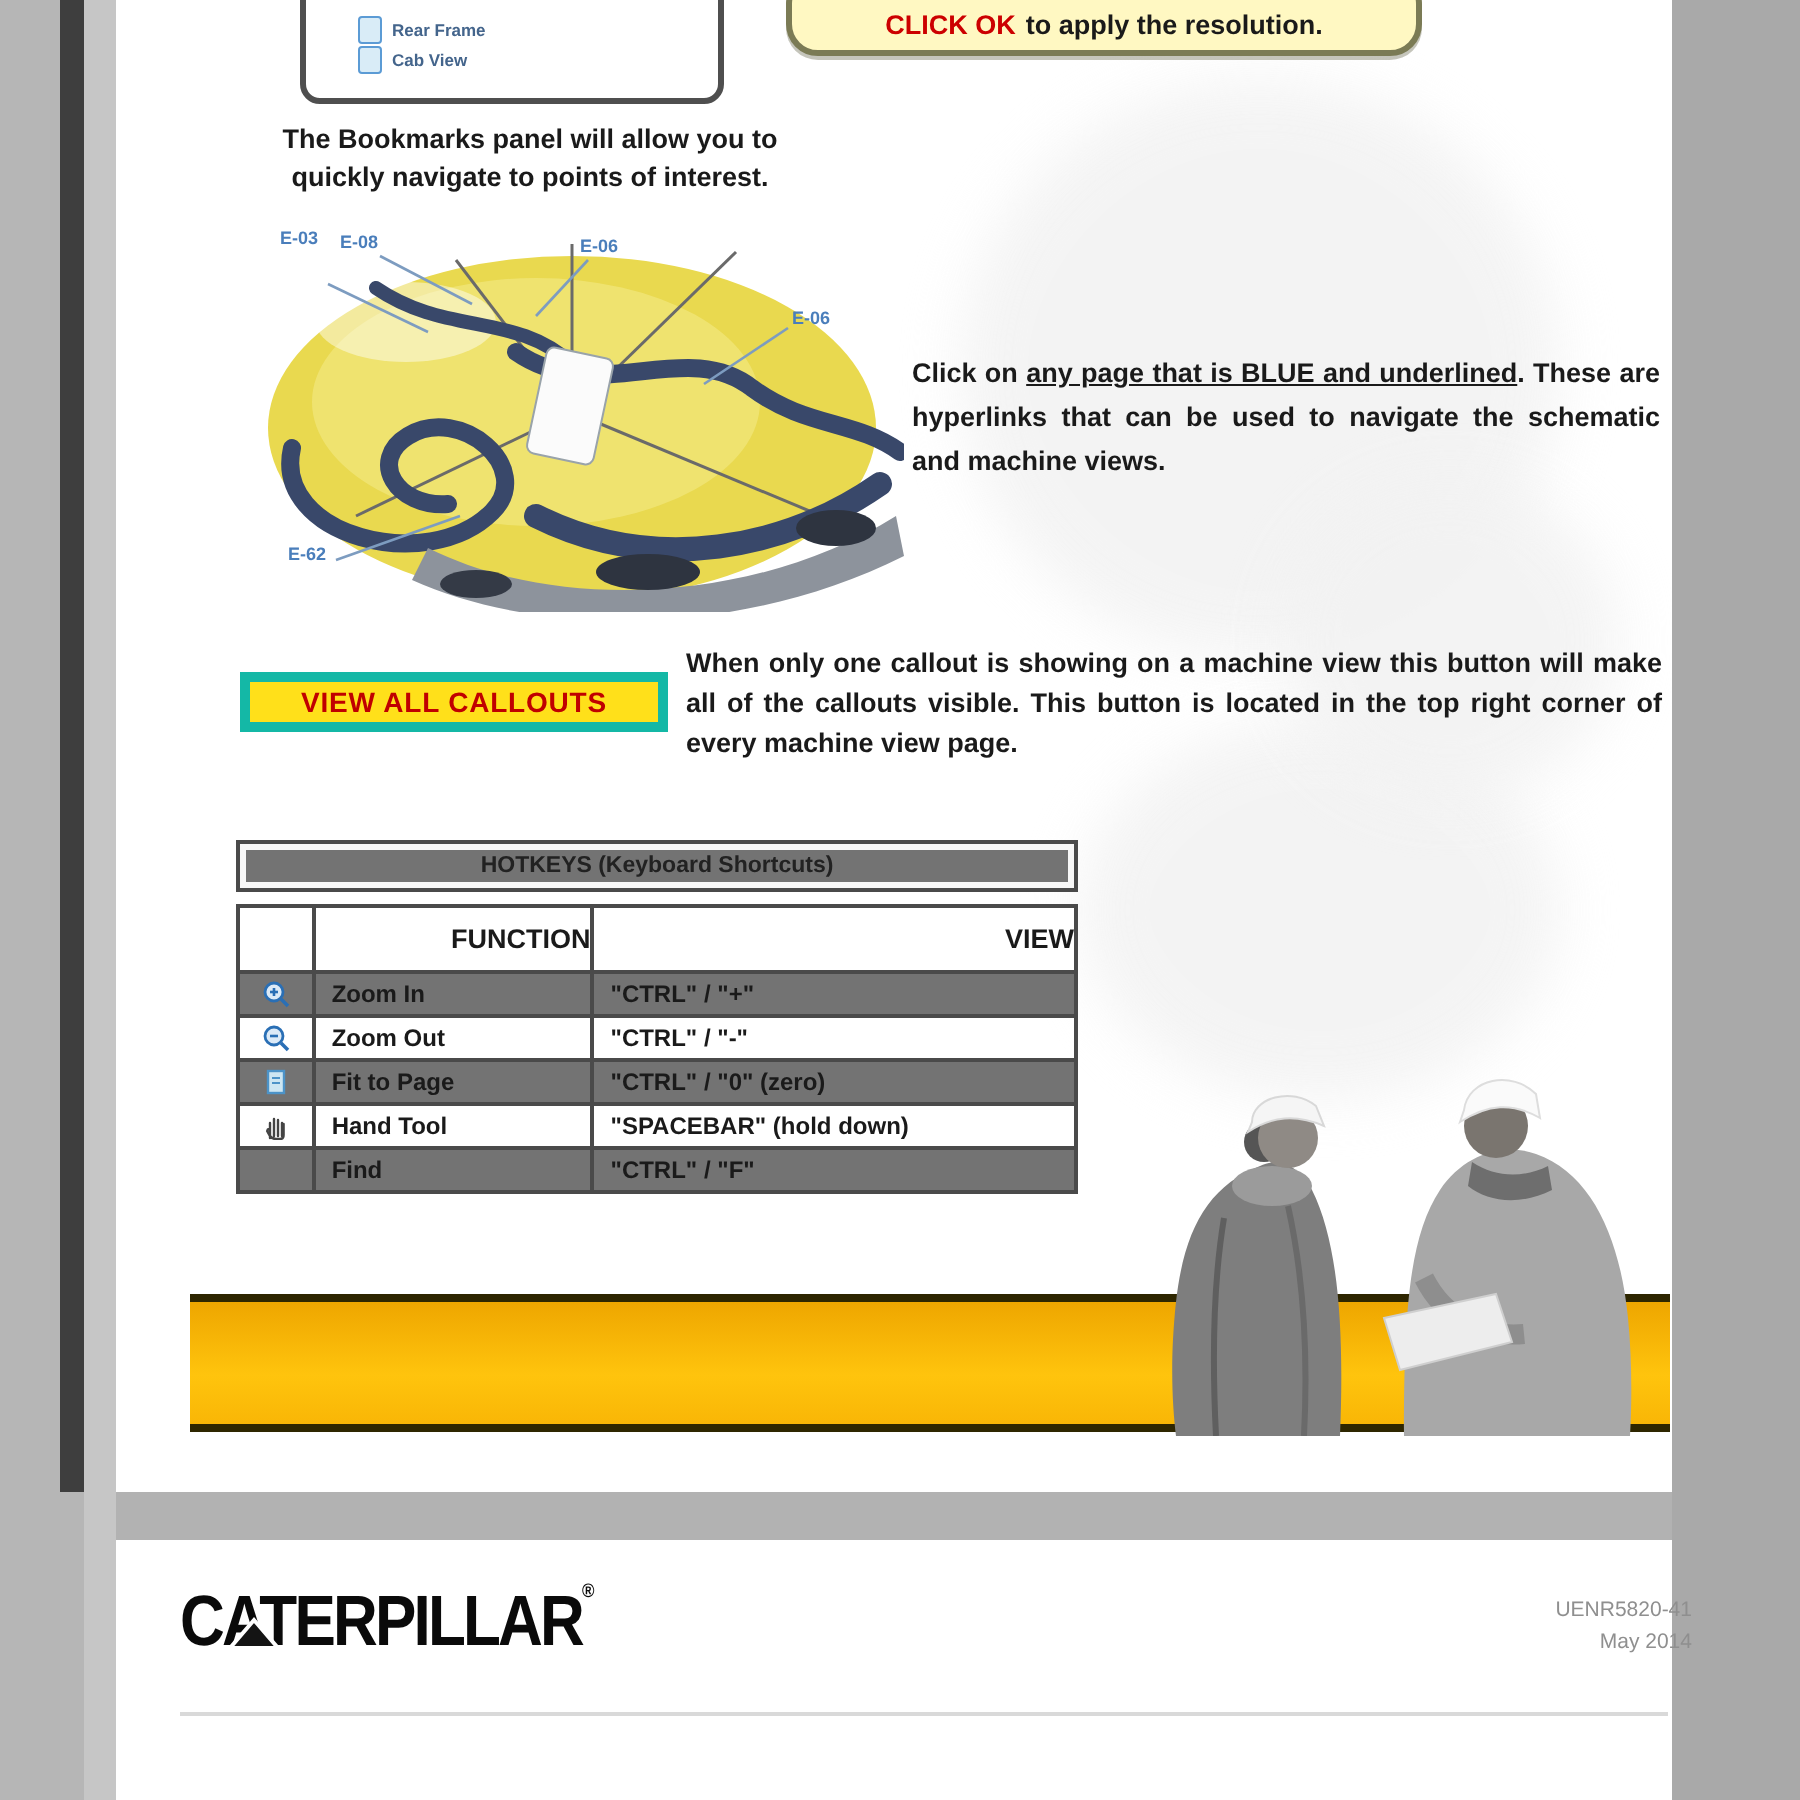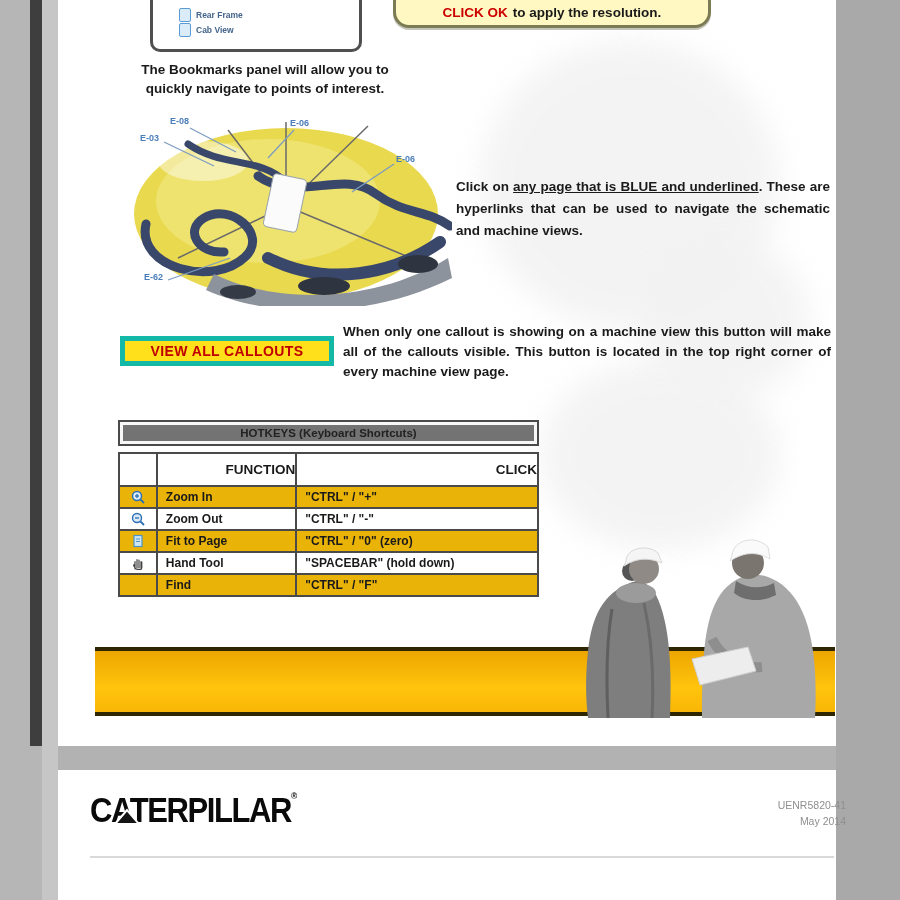--- a/index.html
+++ b/index.html
@@ -52,21 +52,21 @@
     line-height:20px;text-align:justify;}
 
   
   .hk-title{left:118px;top:420px;width:421px;height:26px;border:2px solid #4a4a4a;
     background:#737373;box-shadow:inset 0 0 0 3px #f7f7f7;box-sizing:border-box;
     display:flex;align-items:center;justify-content:center;font-size:11.5px;font-weight:700;color:#222;}
   .hk-table{left:118px;top:452px;width:421px;border-collapse:collapse;}
   .hk-table td,.hk-table th{border:2px solid #4a4a4a;padding:0;box-sizing:border-box;}
   .hk-table th{height:33px;background:#fff;font-size:13.5px;font-weight:700;text-align:right;}
   .hk-table td{height:22px;font-size:12px;font-weight:700;}
-  .hk-table tr.shade td{background:#eab308;}
+  .hk-table tr.shade td{background:#737373;}
   .c-icon{width:38px;text-align:center;}
   .c-fn{width:140px;padding-left:8px !important;}
   .c-keys{width:243px;padding-left:8px !important;}
   .icon svg{vertical-align:middle;}
 
   
   .banner{left:95px;top:647px;width:740px;height:69px;box-sizing:border-box;
     background:linear-gradient(180deg,#EEA600 0%,#FFC40D 60%,#F9B606 100%);
     border-top:4px solid #2e2600;border-bottom:4px solid #2e2600;z-index:2;}
   .workers{left:552px;top:519px;width:276px;height:199px;z-index:3;}
@@ -142,21 +142,21 @@
       <rect x="150" y="70" width="34" height="54" rx="4" transform="rotate(12 167 97)" fill="#FBFBFB" stroke="#99A3AA"></rect>
       <g stroke="#7D9CC0" stroke-width="1.3">
         <line x1="72" y1="22" x2="118" y2="46"></line>
         <line x1="46" y1="36" x2="96" y2="60"></line>
         <line x1="176" y1="24" x2="150" y2="52"></line>
         <line x1="276" y1="58" x2="234" y2="86"></line>
         <line x1="50" y1="174" x2="112" y2="152"></line>
       </g>
     </svg>
     <span class="callout-label" style="left:52px;top:10px;">E-08</span>
-    <span class="callout-label" style="left:22px;top:27px;">E-03</span>
+    <span class="callout-label" style="left:22px;top:8px;">E-03</span>
     <span class="callout-label" style="left:172px;top:12px;">E-06</span>
     <span class="callout-label" style="left:278px;top:48px;">E-06</span>
     <span class="callout-label" style="left:26px;top:166px;">E-62</span>
   </div>
 
   <div class="abs link-para">
     <span>Click on </span><u>any page that is BLUE and underlined</u><span>. These are hyperlinks that can be used to navigate the schematic and machine views.</span>
   </div>
 
   <div class="abs view-all-btn">VIEW ALL CALLOUTS</div>
@@ -167,21 +167,21 @@
   <table class="abs hk-table">
     <colgroup>
         <col style="width:38px">
         <col style="width:140px">
         <col style="width:243px">
       </colgroup>
     <tbody>
         <tr>
       <th></th>
       <th>FUNCTION</th>
-      <th>CLICK</th>
+      <th>VIEW</th>
     </tr>
     <tr class="shade">
       <td class="c-icon"><span class="icon">
         <svg width="14" height="14">
                 <circle cx="6" cy="6" r="4.5" fill="#DCEAF7" stroke="#2A6FB5" stroke-width="1.4"></circle>
                 <line x1="4" y1="6" x2="8" y2="6" stroke="#2A6FB5" stroke-width="1.3"></line>
                 <line x1="6" y1="4" x2="6" y2="8" stroke="#2A6FB5" stroke-width="1.3"></line>
                 <line x1="9.5" y1="9.5" x2="13" y2="13" stroke="#2A6FB5" stroke-width="1.8"></line>
               </svg></span></td>
       <td class="c-fn">Zoom In</td>

